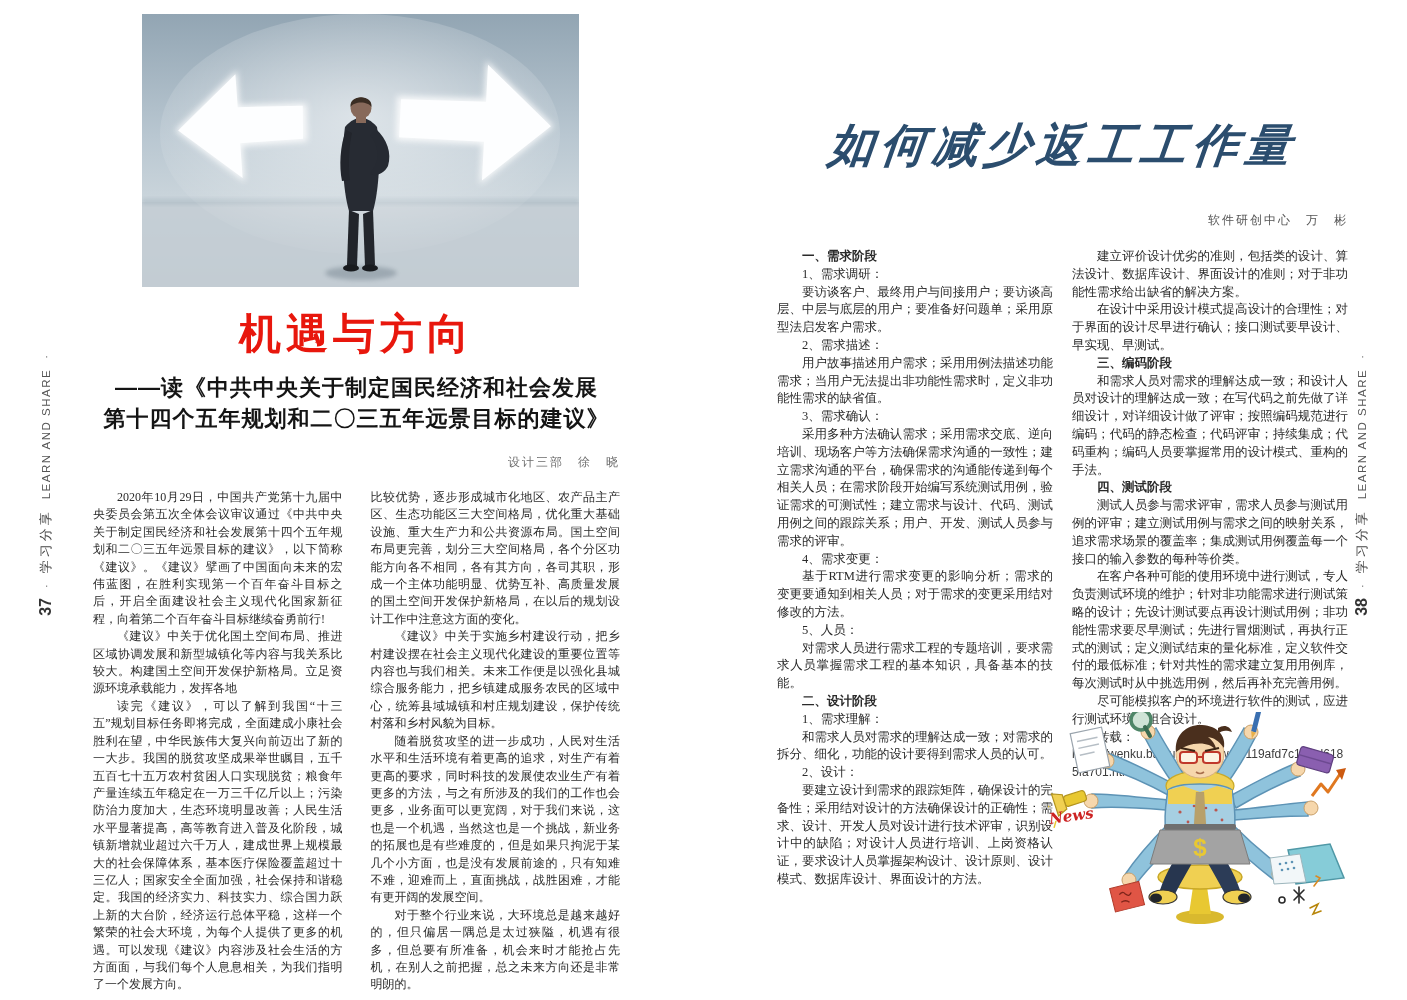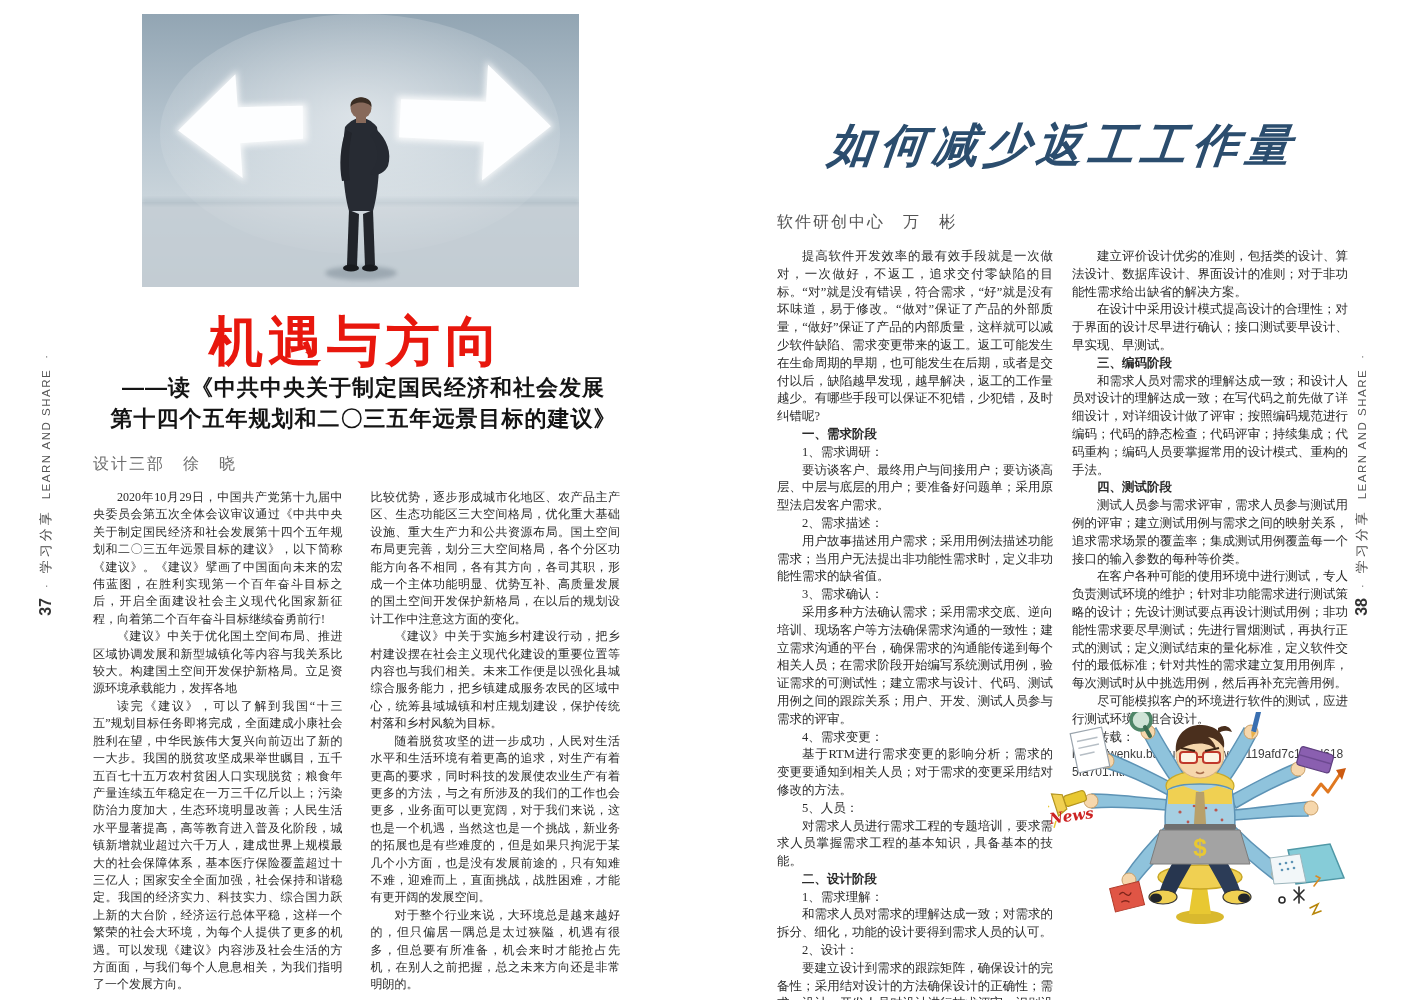--- a/index.html
+++ b/index.html
@@ -20,31 +20,31 @@
   .sidebar .cn{font-size:13px;color:#444;letter-spacing:3px;}
   .sidebar .en{font-size:11.5px;color:#555;letter-spacing:1.5px;}
   .sidebar .dot{font-size:11px;color:#666;}
   .sidebar.left-side{left:-104px;top:468px;}
   .sidebar.right-side{left:1212px;top:468px;}
   
   .photo{position:absolute;left:142px;top:14px;width:437px;height:273px;display:block;}
   .main-title{
     position:absolute;left:93px;top:310px;width:527px;margin:0;
     text-align:center;font-family:"Liberation Sans","DejaVu Sans",sans-serif;
-    font-size:54px;font-weight:bold;letter-spacing:5px;line-height:1.15;
+    font-size:42px;font-weight:bold;letter-spacing:5px;line-height:1.15;
   }
   .subtitle{
-    position:absolute;left:77px;top:372px;width:573px;
+    position:absolute;left:70px;top:372px;width:573px;
     text-align:center;font-family:"Liberation Sans","DejaVu Sans",sans-serif;
     font-size:22px;font-weight:bold;color:#141414;line-height:31px;letter-spacing:1px;
   }
   .byline{
-    position:absolute;text-align:left;
+    position:absolute;text-align:right;
     font-family:Liberation Mono, monospace;
-    font-size:16px;color:#6d6d6d;letter-spacing:2px;
+    font-size:12px;color:#6d6d6d;letter-spacing:2px;
   }
   .byline.left-by{left:93px;top:454px;width:527px;}
   .byline.right-by{left:777px;top:212px;width:571px;color:#555;}
   .cols{position:absolute;display:flex;}
   .cols.left-cols{left:93px;top:489px;width:527px;gap:28px;}
   .cols.left-cols .col{width:255px;font-size:12px;line-height:17.4px;}
   .cols.right-cols{left:777px;top:248px;width:571px;gap:19px;}
   .cols.right-cols .col{width:276px;font-size:12.5px;line-height:17.8px;}
   .col{color:#2a2a2a;}
   .col p{margin:0;text-indent:2em;text-align:justify;text-justify:inter-ideograph;}
@@ -153,21 +153,20 @@
         <p class="">对于整个行业来说，大环境总是越来越好的，但只偏居一隅总是太过狭隘，机遇有很多，但总要有所准备，机会来时才能抢占先机，在别人之前把握，总之未来方向还是非常明朗的。</p>
       </div>
   </div>
 
   <h1 class="calli-title" style="color:#2b4d6e;">如何减少返工工作量</h1>
 
   <div class="byline right-by">软件研创中心　万　彬</div>
 
   <div class="cols right-cols">
     <div class="col">
-        <p class="">提高软件开发效率的最有效手段就是一次做对，一次做好，不返工，追求交付零缺陷的目标。“对”就是没有错误，符合需求，“好”就是没有坏味道，易于修改。“做对”保证了产品的外部质量，“做好”保证了产品的内部质量，这样就可以减少软件缺陷、需求变更带来的返工。返工可能发生在生命周期的早期，也可能发生在后期，或者是交付以后，缺陷越早发现，越早解决，返工的工作量越少。有哪些手段可以保证不犯错，少犯错，及时纠错呢?</p>
         <p class="h">一、需求阶段</p>
         <p class="">1、需求调研：</p>
         <p class="">要访谈客户、最终用户与间接用户；要访谈高层、中层与底层的用户；要准备好问题单；采用原型法启发客户需求。</p>
         <p class="">2、需求描述：</p>
         <p class="">用户故事描述用户需求；采用用例法描述功能需求；当用户无法提出非功能性需求时，定义非功能性需求的缺省值。</p>
         <p class="">3、需求确认：</p>
         <p class="">采用多种方法确认需求；采用需求交底、逆向培训、现场客户等方法确保需求沟通的一致性；建立需求沟通的平台，确保需求的沟通能传递到每个相关人员；在需求阶段开始编写系统测试用例，验证需求的可测试性；建立需求与设计、代码、测试用例之间的跟踪关系；用户、开发、测试人员参与需求的评审。</p>
         <p class="">4、需求变更：</p>
         <p class="">基于RTM进行需求变更的影响分析；需求的变更要通知到相关人员；对于需求的变更采用结对修改的方法。</p>
         <p class="">5、人员：</p>

